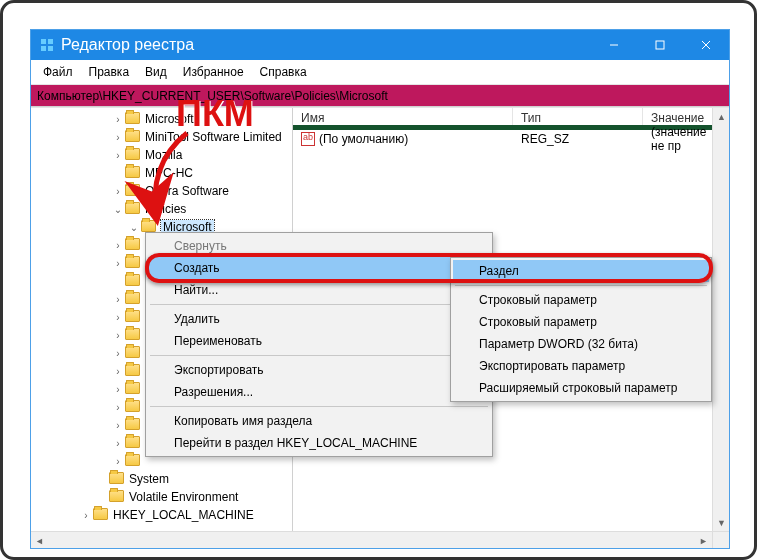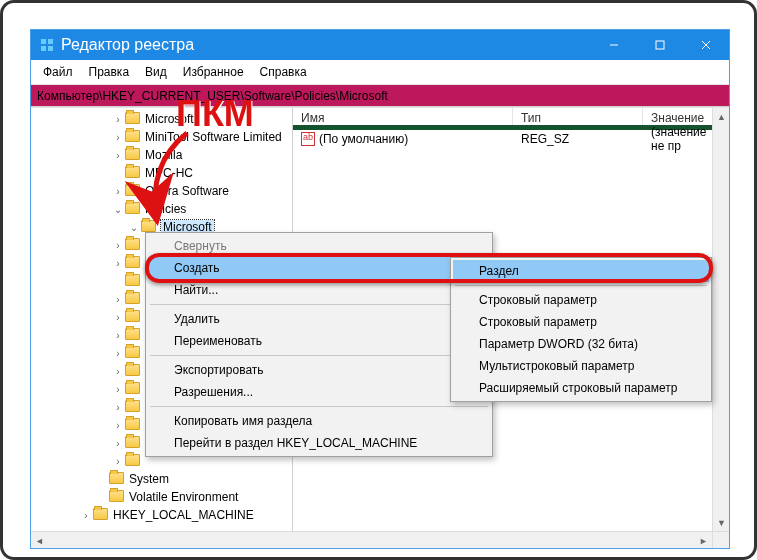--- a/index.html
+++ b/index.html
@@ -269,21 +269,21 @@
       <div class="ctx-sep"></div>
       <div class="ctx-item">Копировать имя раздела</div>
       <div class="ctx-item">Перейти в раздел HKEY_LOCAL_MACHINE</div>
     </div>
 <div class="ctx ctx-sub" id="ctx-sub">
       <div class="ctx-item hl">Раздел</div>
       <div class="ctx-sep"></div>
       <div class="ctx-item">Строковый параметр</div>
       <div class="ctx-item">Строковый параметр</div>
       <div class="ctx-item">Параметр DWORD (32 бита)</div>
-      <div class="ctx-item">Мультистроковый параметр</div>
+      <div class="ctx-item">Экспортировать параметр</div>
       <div class="ctx-item">Расширяемый строковый параметр</div>
     </div>
 
 <div class="redbox"></div>
 
 <div class="anno-text">ПКМ</div>
 <svg class="anno-arrow" width="90" height="110">
   <defs>
         <marker id="ah" markerWidth="12" markerHeight="12" refX="9" refY="5" orient="auto">
           <path d="M0,0 L10,5 L0,10 L3,5 Z" fill="#d11"></path>

